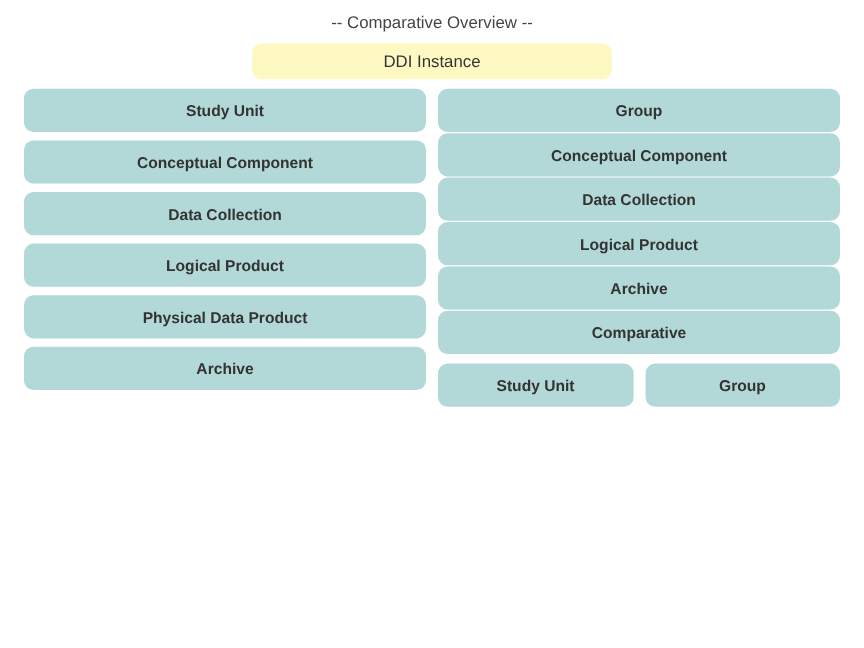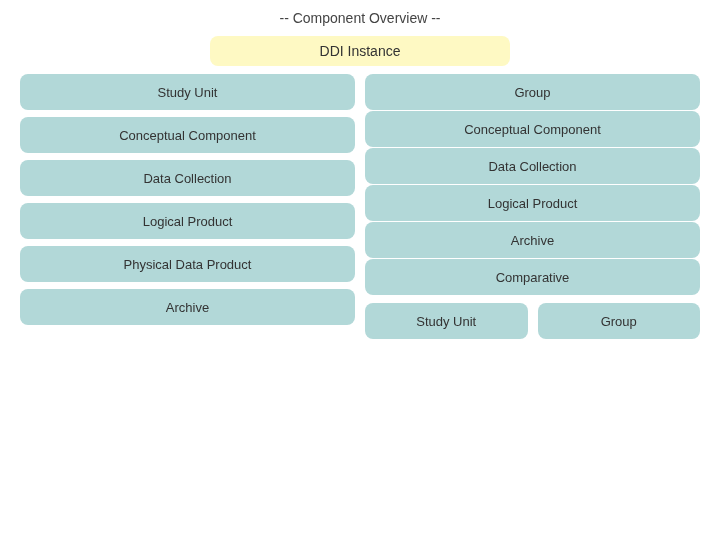--- a/index.html
+++ b/index.html
@@ -51,20 +51,21 @@
       background: #fef9c3;
       border-radius: 8px;
       text-align: center;
       padding: 7px 10px;
       font-size: 14px;
       color: #333;
     }
     .columns {
       display: flex;
       gap: 10px;
+      font-weight: bold;
     }
     .col {
       flex: 1;
       display: flex;
       flex-direction: column;
       gap: 7px;
     }
     .col .box {
       width: 100%;
       min-height: 36px;
@@ -82,21 +83,21 @@
       display: flex;
       flex-direction: column;
       gap: 1px;
     }
   </style>
 </head>
 <body>
 
 <div class="page">
   <div class="title-section">
-    <div class="sub-title">-- Component Overview --</div>
+    <div class="sub-title">-- Comparative Overview --</div>
   </div>
 
   <div class="ddi-instance-row">
     <div class="ddi-instance-box">DDI Instance</div>
   </div>
 
   <div class="columns">
 
     <div class="col">
       <div class="box">Study Unit</div>

